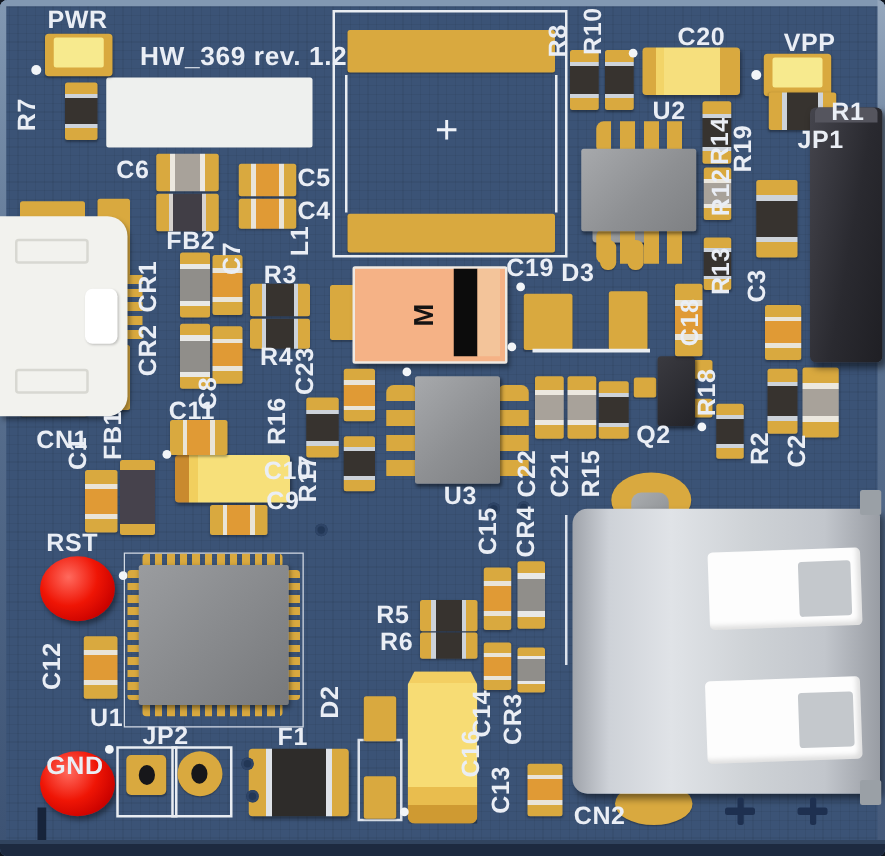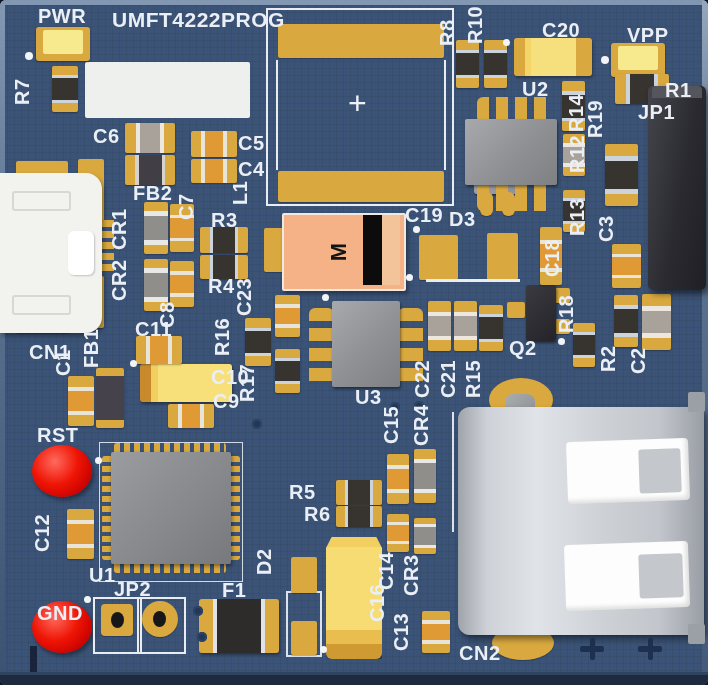--- a/index.html
+++ b/index.html
@@ -212,21 +212,21 @@
   <div class="c dot" style="left:130px;top:360px;width:7px;height:7px;"></div>
   <div class="c cap-v" style="left:68px;top:376px;width:26px;height:50px;"></div>
   <div class="c fer-v" style="left:96px;top:368px;width:28px;height:60px;"></div>
 
   <div class="c dot" style="left:413px;top:226px;width:7px;height:7px;"></div>
   <div class="c dot" style="left:406px;top:274px;width:7px;height:7px;"></div>
   <div class="c dot" style="left:322px;top:294px;width:7px;height:7px;"></div>
   <div class="c dot" style="left:320px;top:646px;width:7px;height:7px;"></div>
 
   <div class="lbl" style="left:38px;top:6px;">PWR</div>
-  <div class="lbl" style="left:112px;top:10px;font-size:21px;">UMFT4222PROG</div>
+  <div class="lbl" style="left:112px;top:36px;font-size:21px;">HW_369 rev. 1.2</div>
   <div class="lbl-v" style="left:32px;top:85px;">R7</div>
   <div class="lbl" style="left:93px;top:126px;">C6</div>
   <div class="lbl" style="left:238px;top:133px;">C5</div>
   <div class="lbl" style="left:238px;top:159px;">C4</div>
   <div class="lbl" style="left:133px;top:183px;">FB2</div>
   <div class="lbl-v" style="left:250px;top:185px;">L1</div>
   <div class="lbl-v" style="left:129px;top:230px;">CR1</div>
   <div class="lbl-v" style="left:129px;top:281px;">CR2</div>
   <div class="lbl-v" style="left:196px;top:200px;">C7</div>
   <div class="lbl" style="left:211px;top:210px;">R3</div>
@@ -259,26 +259,26 @@
   <div class="lbl" style="left:665px;top:80px;">R1</div>
   <div class="lbl" style="left:638px;top:102px;">JP1</div>
   <div class="lbl-v" style="left:586px;top:112px;">R14</div>
   <div class="lbl-v" style="left:605px;top:118px;">R19</div>
   <div class="lbl-v" style="left:587px;top:153px;">R12</div>
   <div class="lbl-v" style="left:587px;top:216px;">R13</div>
   <div class="lbl" style="left:405px;top:205px;">C19</div>
   <div class="lbl" style="left:449px;top:209px;">D3</div>
   <div class="lbl" style="left:37px;top:425px;">RST</div>
   <div class="lbl-v" style="left:52px;top:532px;">C12</div>
-  <div class="lbl" style="left:89px;top:565px;">U1</div>
+  <div class="lbl" style="left:72px;top:565px;">U1</div>
   <div class="lbl" style="left:37px;top:583px;margin-top:20px;">GND</div>
   <div class="lbl" style="left:114px;top:579px;">JP2</div>
   <div class="lbl" style="left:222px;top:580px;">F1</div>
   <div class="lbl-v" style="left:274px;top:555px;">D2</div>
-  <div class="lbl" style="left:289px;top:482px;">R5</div>
+  <div class="lbl" style="left:301px;top:482px;">R5</div>
   <div class="lbl" style="left:304px;top:504px;">R6</div>
   <div class="lbl-v" style="left:401px;top:424px;">C15</div>
   <div class="lbl-v" style="left:431px;top:426px;">CR4</div>
   <div class="lbl-v" style="left:396px;top:570px;">C14</div>
   <div class="lbl-v" style="left:421px;top:576px;">CR3</div>
   <div class="lbl-v" style="left:387px;top:602px;">C16</div>
   <div class="lbl-v" style="left:411px;top:631px;">C13</div>
   <div class="lbl" style="left:459px;top:643px;">CN2</div>
 
   <div class="c" style="left:30px;top:646px;width:7px;height:28px;background:rgba(15,25,45,.8);"></div>

